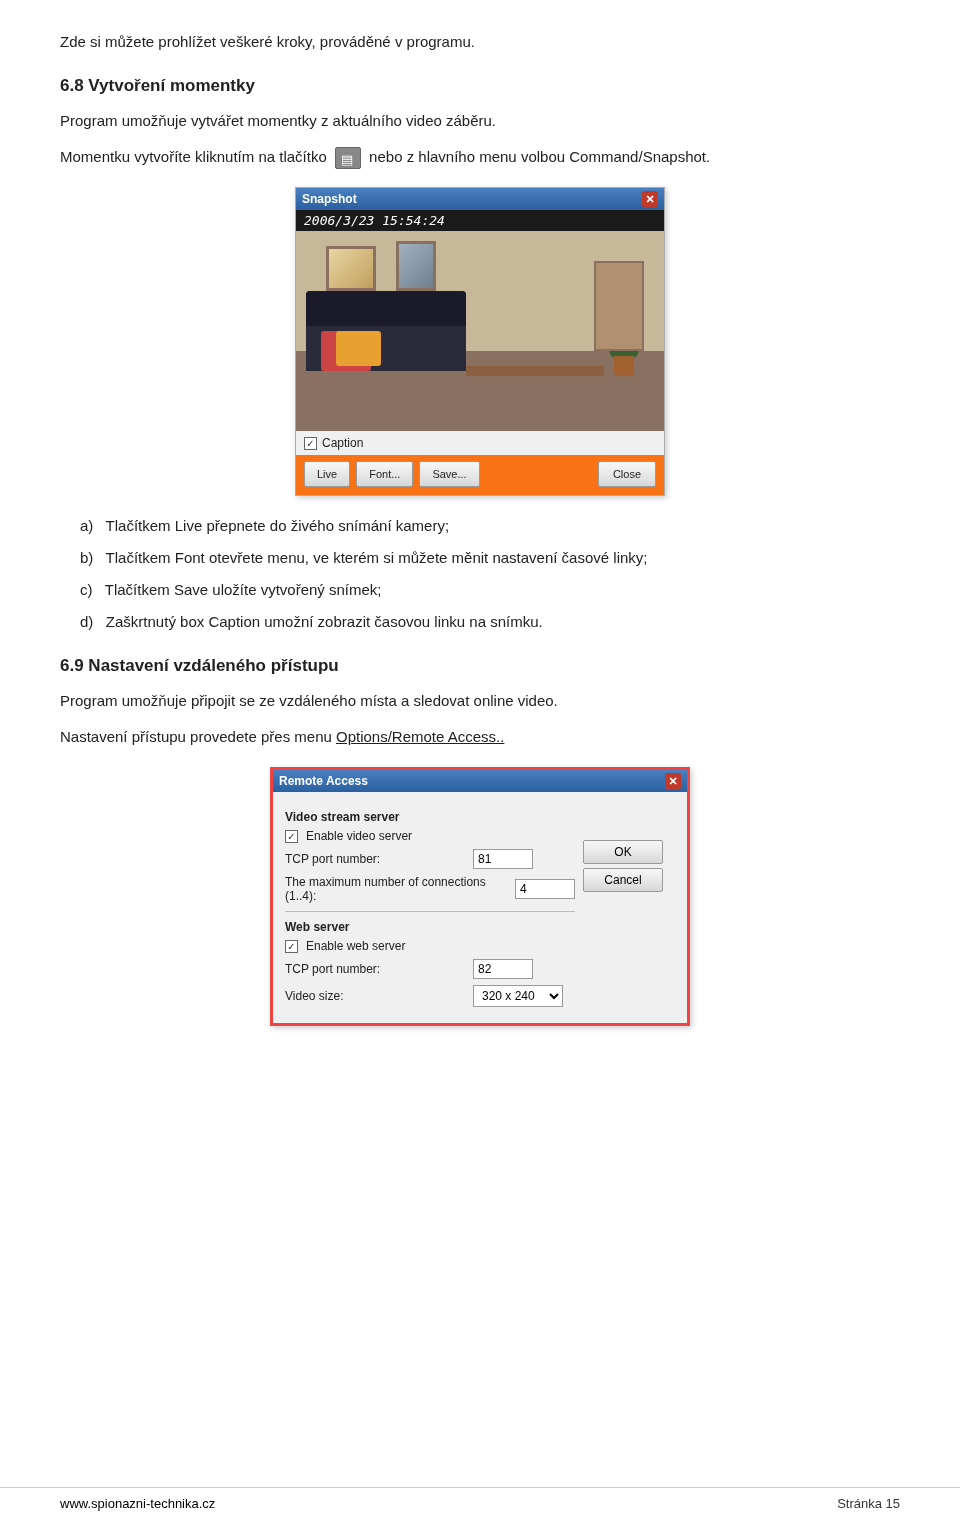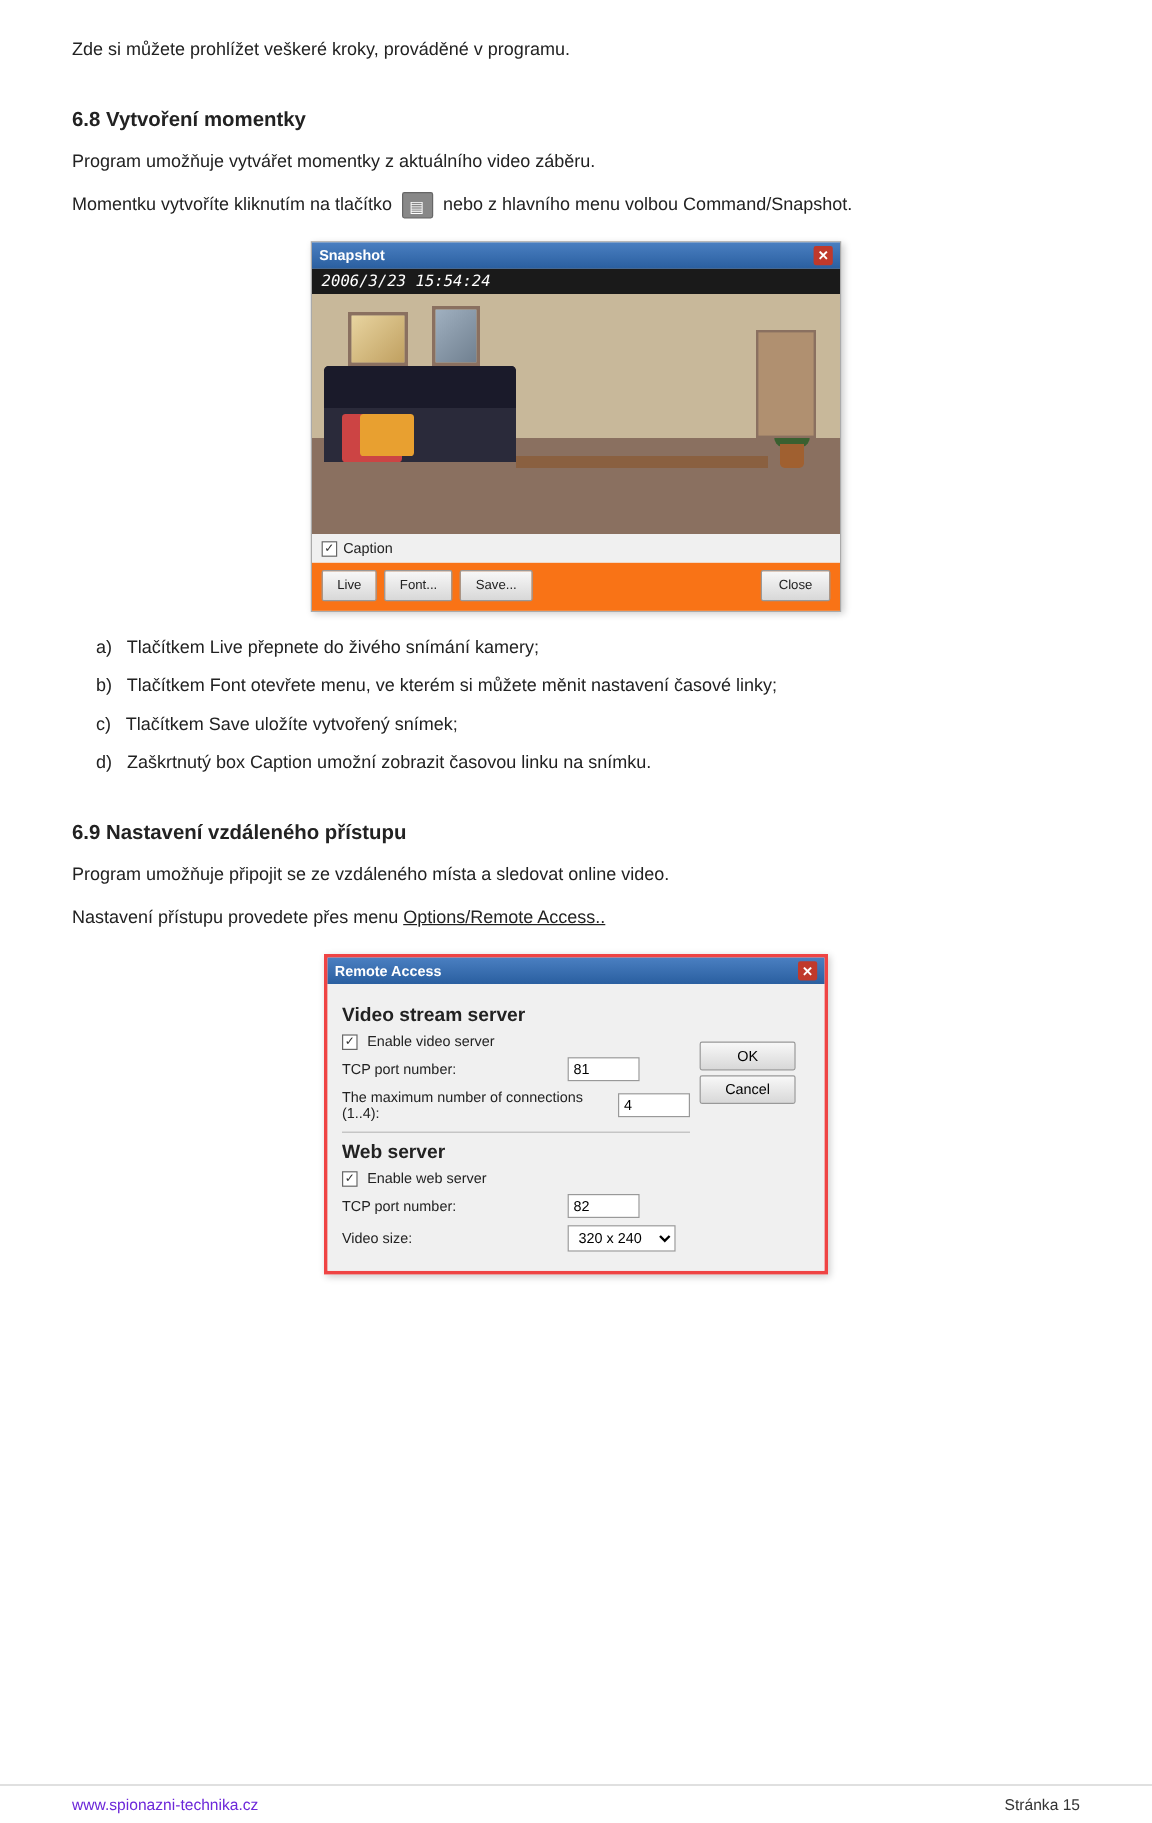--- a/index.html
+++ b/index.html
@@ -16,21 +16,21 @@
       padding: 30px 60px 80px 60px;
     }
     p {
       margin-bottom: 12px;
       line-height: 1.6;
     }
     .section-heading {
       font-size: 17px;
       font-weight: bold;
       margin-bottom: 10px;
-      margin-top: 32px;
+      margin-top: 18px;
     }
     .underline { text-decoration: underline; }
     .inline-icon {
       display: inline-block;
       width: 26px;
       height: 22px;
       background: #888;
       vertical-align: middle;
       margin: 0 4px;
       border: 1px solid #666;
@@ -42,21 +42,21 @@
       color: #fff;
       font-size: 13px;
       position: absolute;
       top: 2px;
       left: 5px;
     }
     
     .snapshot-window {
       border: 1px solid #aaa;
       background: #f0f0f0;
-      width: 442px;
+      width: 370px;
       margin: 18px auto 18px auto;
       box-shadow: 2px 2px 6px rgba(0,0,0,0.2);
       font-size: 12px;
     }
     .snapshot-titlebar {
       background: linear-gradient(to bottom, #4a7fc1, #2a5fa0);
       color: #fff;
       padding: 3px 6px;
       font-size: 12px;
       font-weight: bold;
@@ -210,21 +210,21 @@
       align-items: center;
       justify-content: center;
       border-radius: 2px;
     }
     .remote-body {
       padding: 10px 12px;
       background: #f0f0f0;
     }
     .remote-section-label {
       font-weight: bold;
-      font-size: 16px;
+      font-size: 12px;
       margin-bottom: 5px;
       margin-top: 8px;
     }
     .remote-row {
       display: flex;
       align-items: center;
       margin-bottom: 6px;
       gap: 8px;
     }
     .remote-row label {
@@ -285,21 +285,21 @@
       width: 960px;
       border-top: 1px solid #ccc;
       background: #fff;
       padding: 8px 60px;
       display: flex;
       justify-content: space-between;
       align-items: center;
       font-size: 13px;
       color: #333;
     }
-    .footer-url { color: #6d28d9; }
+    .footer-url { color: #000000; }
     .footer-page { color: #333; }
   </style>
 </head>
 <body>
 
 <div class="page-content">
 
   <p>Zde si můžete prohlížet veškeré kroky, prováděné v programu.</p>
 
   <p class="section-heading">6.8 Vytvoření momentky</p>

